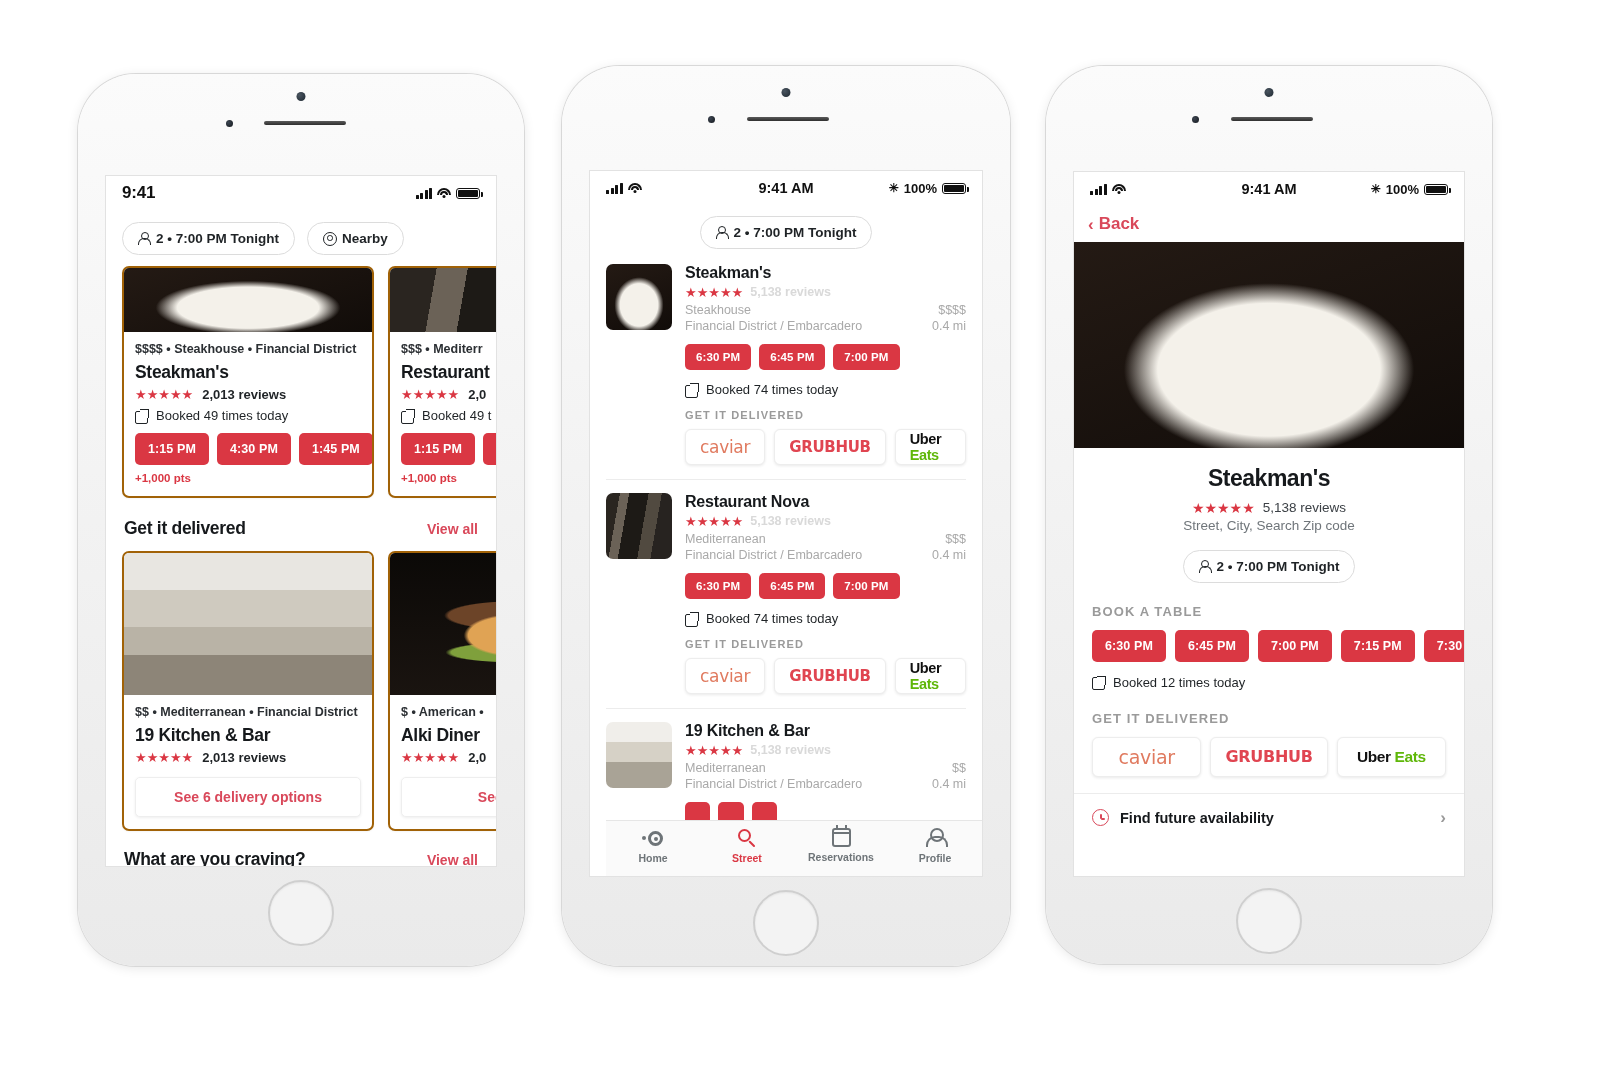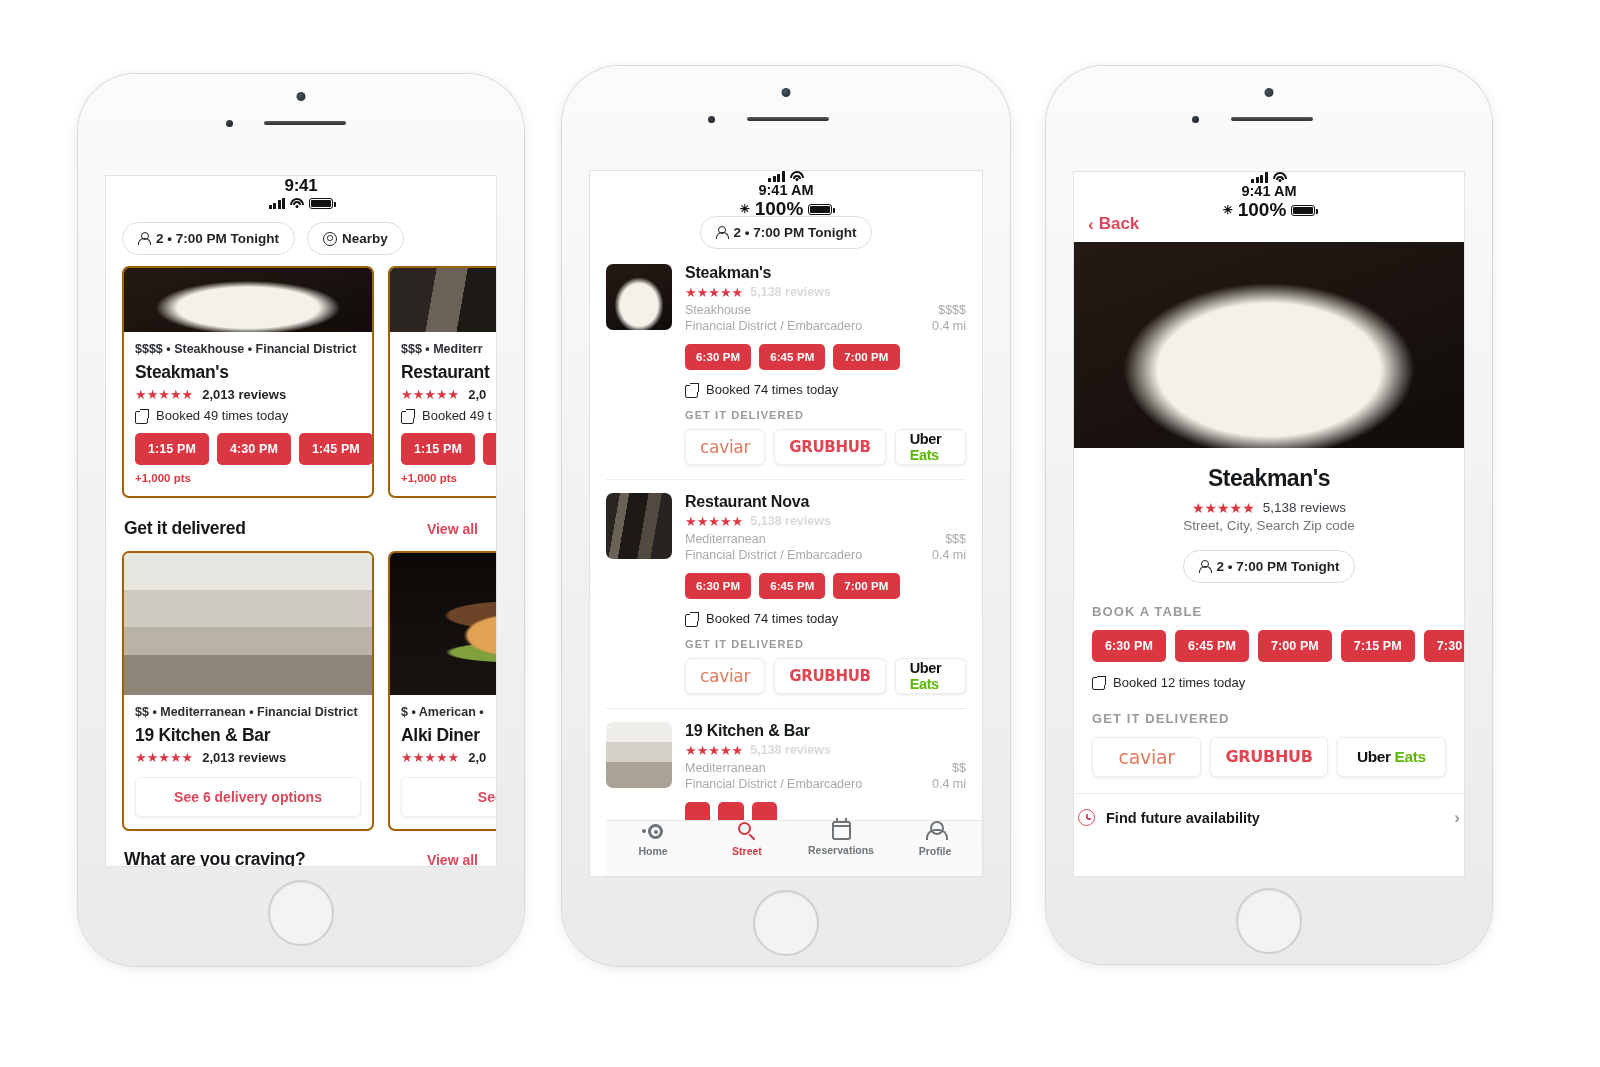--- a/index.html
+++ b/index.html
@@ -37,21 +37,21 @@
   .screen {
     position:absolute; overflow:hidden; background:#fff;
     box-shadow: 0 0 0 1px #e2e2e2;
   }
   .p1 .screen { left:28px; top:102px; width:390px; height:690px; }
   .p2 .screen { left:28px; top:105px; width:392px; height:705px; }
   .p3 .screen { left:28px; top:106px; width:390px; height:704px; }
 
   
   .statusbar { display:flex; align-items:center; height:34px; padding:0 16px;
-               font-size:15px; font-weight:700; color:#111;flex-direction:column; }
+               font-size:15px; font-weight:700; color:#111; }
   .sb-left  { display:flex; align-items:center; gap:5px; flex:1; }
   .sb-center{ flex:0 0 auto; font-size:14.5px; font-weight:700; }
   .sb-right { display:flex; align-items:center; gap:5px; flex:1; justify-content:flex-end; }
   .sb-time-left { font-size:17px; font-weight:700; letter-spacing:-.2px; }
 
   .bars { display:inline-flex; align-items:flex-end; gap:1.5px; height:11px; }
   .bars i { width:3px; background:#111; border-radius:.5px; display:block; }
   .bars i:nth-child(1){height:4px}
   .bars i:nth-child(2){height:6px}
   .bars i:nth-child(3){height:8.5px}
@@ -62,21 +62,21 @@
                border-radius:50% 50% 0 0 / 100% 100% 0 0; transform:translateX(-50%); }
   .wifi span.a { width:14px; height:7px; top:0; }
   .wifi span.b { width:8px;  height:4px; top:3.5px; }
   .wifi span.c { width:3px;  height:3px; top:7px; border-radius:50%;
                  background:#111; border:none; }
 
   .batt { width:24px; height:11px; border:1.5px solid #111; border-radius:3px; position:relative; }
   .batt::after { content:""; position:absolute; right:-3.5px; top:3px; width:2px; height:5px;
                  background:#111; border-radius:0 1px 1px 0; }
   .batt i { position:absolute; left:1px; top:1px; bottom:1px; right:1px; background:#111; border-radius:1px; }
-  .pct { font-size:19px; font-weight:700; }
+  .pct { font-size:13px; font-weight:700; }
   .bt { font-size:12px; }
 
   
   .pill {
     display:inline-flex; align-items:center; gap:7px;
     border:1px solid #dcdcdc; border-radius:22px;
     padding:8px 15px; font-size:13.5px; font-weight:700; color:#1f2326;
     background:#fff; white-space:nowrap;
   }
   .icon-person { width:11px; height:13px; position:relative; flex:0 0 auto; }
@@ -170,21 +170,21 @@
   .li-rev { font-size:12.5px; color:#d9d9d9; font-weight:600; }
   .li-line { display:flex; justify-content:space-between; font-size:12.5px;
              color:#a9a9a9; margin-top:4px; }
   .li-slots { display:flex; gap:8px; margin-top:11px; }
   .li-booked { margin-top:12px; }
   .li-deliv { margin-top:12px; }
   .divider { height:1px; background:#ececec; margin:14px 16px 0; }
 
   .tabbar { position:absolute; left:16px; right:0; bottom:0; height:56px;
             background:#fafafa; border-top:1px solid #e6e6e6;
-            display:flex; align-items:flex-start; }
+            display:flex; align-items:flex-start; padding-top:7px; }
   .tab { flex:1; display:flex; flex-direction:column; align-items:center; gap:4px; }
   .tab-label { font-size:10.5px; font-weight:600; color:#6e7478; }
   .tab.active .tab-label { color:#da3743; }
 
   .ic-home { width:22px; height:20px; position:relative; }
   .ic-home .dot-s { position:absolute; left:0; top:8px; width:4px; height:4px;
       border-radius:50%; background:#6e7478; }
   .ic-home .ring { position:absolute; left:6px; top:3px; width:15px; height:15px;
       border-radius:50%; border:3px solid #6e7478; }
   .ic-home .ring::after { content:""; position:absolute; left:2.5px; top:2.5px;
@@ -216,21 +216,21 @@
   .det-rev { font-size:13.5px; color:#3c4146; }
   .det-sub { text-align:center; font-size:13.5px; color:#6f757a; margin-top:6px; line-height:1.45; }
   .det-pill-row { display:flex; justify-content:center; margin-top:14px; }
   .sec-label { font-size:13px; letter-spacing:1.1px; color:#9a9a9a;
                font-weight:700; padding:0 18px; margin-top:21px; }
   .book-slots { display:flex; gap:9px; padding:0 18px; margin-top:11px; }
   .p3-booked { padding:0 18px; margin-top:13px; }
   .p3-deliv { padding:0 18px; margin-top:11px; }
   .p3-deliv .deliv-chip { height:40px; flex:1; }
   .p3-hr { height:1px; background:#ececec; margin-top:16px; }
-  .future-row { display:flex; align-items:center; gap:11px; padding:14px 4px 0; }
+  .future-row { display:flex; align-items:center; gap:11px; padding:14px 18px 0; }
   .ic-clock { width:17px; height:17px; border:1.7px solid #d9485a; border-radius:50%;
               position:relative; flex:0 0 auto; }
   .ic-clock::before { content:""; position:absolute; left:7px; top:3.5px; width:1.6px; height:5.5px;
               background:#d9485a; border-radius:1px; }
   .ic-clock::after { content:""; position:absolute; left:7.5px; top:8px; width:4px; height:1.6px;
               background:#d9485a; border-radius:1px; }
   .future-text { flex:1; font-size:14.5px; font-weight:700; color:#16191c; }
   .chev-r { color:#9a9a9a; font-size:17px; font-weight:600; }
 </style>
 </head>

